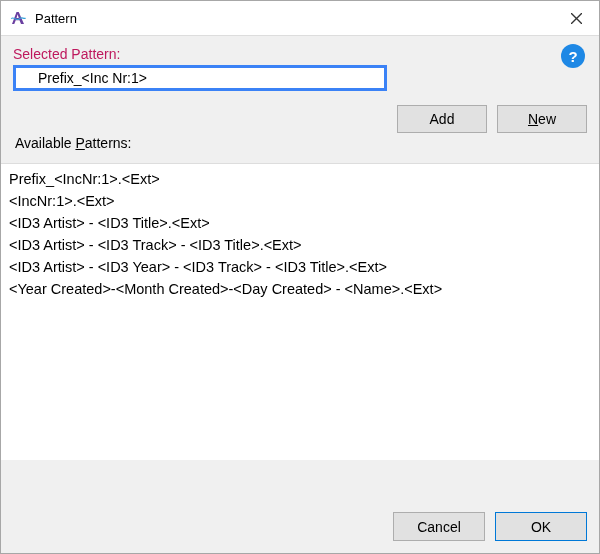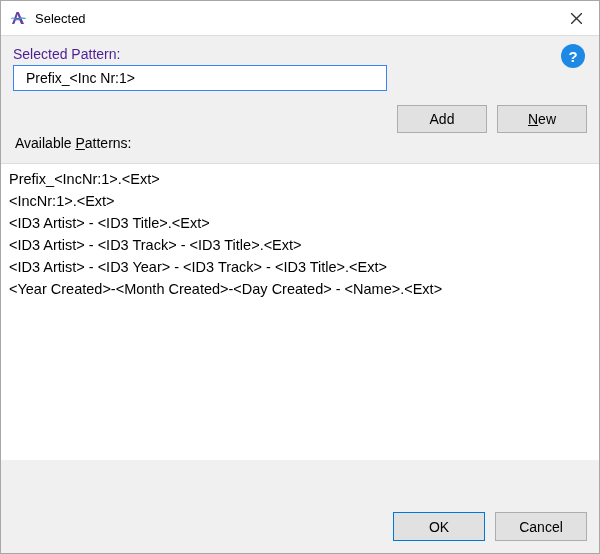--- a/index.html
+++ b/index.html
@@ -75,35 +75,35 @@
     background: #1e88e5;
     color: #fff;
     display: flex;
     align-items: center;
     justify-content: center;
     font-weight: bold;
     font-size: 15px;
   }
   .label {
     font-size: 14px;
-    color: #4c1d95;
+    color: #be185d;
     margin-bottom: 3px;
     display: block;
   }
   .row-selected {
     display: flex;
     align-items: stretch;
     gap: 10px;
   }
   .input-text {
     flex: 1 1 auto;
-    border: 1px solid #3b82f6;
+    border: 3px solid #3b82f6;
     background: #fff;
     height: 26px;
-    padding: 0 12px;
+    padding: 0 22px;
     font-size: 14px;
     font-family: inherit;
     color: #000;
     box-sizing: border-box;
   }
   .btn {
     background: #e1e1e1;
     border: 1px solid #adadad;
     height: 28px;
     min-width: 90px;
@@ -159,21 +159,21 @@
 
 <div class="window">
 
   <div class="titlebar">
     <span class="app-icon">
       <svg viewBox="0 0 24 24" width="18" height="18">
         <path d="M4 20 L10 4 L13 4 L20 20 L16 20 L14 15 L9 15 L7 20 Z M10 12 L13 12 L11.5 7 Z" fill="#6a3fa0"></path>
         <path d="M3 13 C6 9 10 17 14 13 C17 10 20 14 22 12" stroke="#3aa0d8" stroke-width="1.6" fill="none"></path>
       </svg>
     </span>
-    <span class="title-text">Selected</span>
+    <span class="title-text">Pattern</span>
     <span class="spacer"></span>
     <div class="close-btn" role="button" aria-label="Close">
       <svg viewBox="0 0 10 10">
         <line x1="0" y1="0" x2="10" y2="10" stroke="#333" stroke-width="1.2"></line>
         <line x1="10" y1="0" x2="0" y2="10" stroke="#333" stroke-width="1.2"></line>
       </svg>
     </div>
   </div>
 
   <div class="body">
@@ -198,18 +198,18 @@
     <div class="list-area">
       <div class="list-item">Prefix_&lt;IncNr:1&gt;.&lt;Ext&gt;</div>
       <div class="list-item">&lt;IncNr:1&gt;.&lt;Ext&gt;</div>
       <div class="list-item">&lt;ID3 Artist&gt; - &lt;ID3 Title&gt;.&lt;Ext&gt;</div>
       <div class="list-item">&lt;ID3 Artist&gt; - &lt;ID3 Track&gt; - &lt;ID3 Title&gt;.&lt;Ext&gt;</div>
       <div class="list-item">&lt;ID3 Artist&gt; - &lt;ID3 Year&gt; - &lt;ID3 Track&gt; - &lt;ID3 Title&gt;.&lt;Ext&gt;</div>
       <div class="list-item">&lt;Year Created&gt;-&lt;Month Created&gt;-&lt;Day Created&gt; - &lt;Name&gt;.&lt;Ext&gt;</div>
     </div>
 
     <div class="button-row">
+      <button class="btn">Cancel</button>
       <button class="btn primary">OK</button>
-      <button class="btn">Cancel</button>
     </div>
 
   </div>
 </div>
 
 </body></html>

